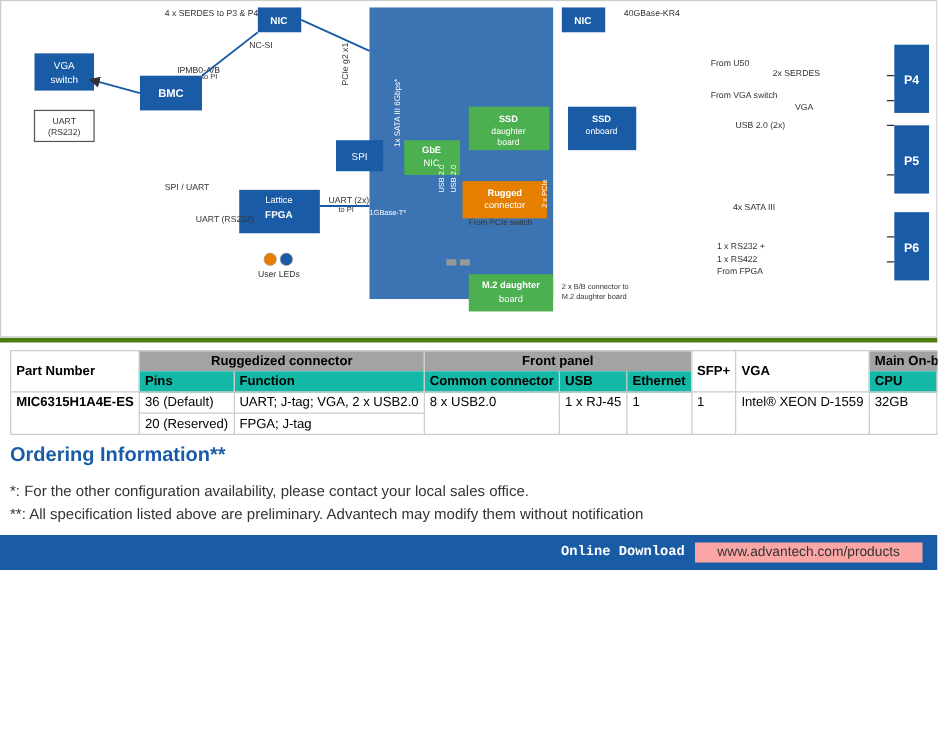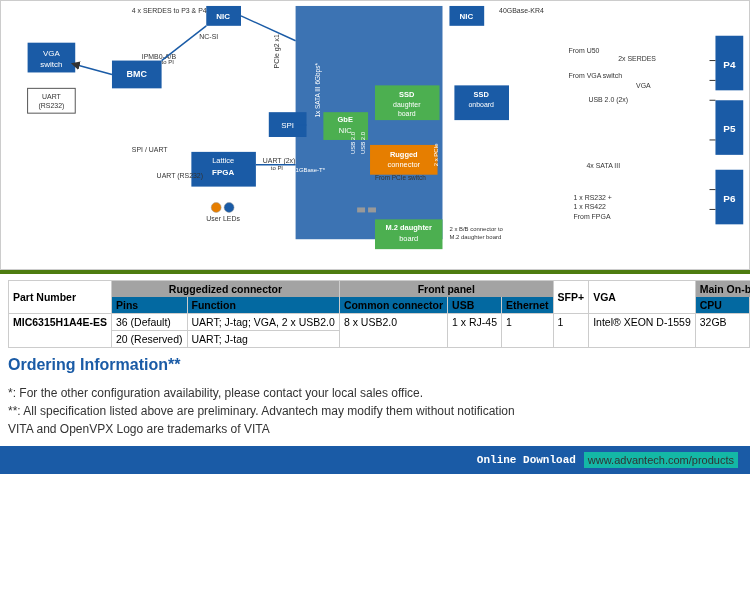--- a/index.html
+++ b/index.html
@@ -57,21 +57,21 @@
 
     .specs-table .group-header {
       text-align: center;
       font-weight: bold;
       background: #a3a3a3;
       border-bottom: none;
     }
 
     .specs-table .sub-header {
       font-weight: bold;
-      background: #0369a1;
+      background: #14b8a6;
     }
 
     .no-border-bottom { border-bottom: none !important; }
     .no-border-top { border-top: none !important; }
 
     
     .ordering-section {
       padding: 4px 8px;
     }
 
@@ -123,23 +123,23 @@
       margin-top: 4px;
     }
 
     .footer-label {
       font-weight: bold;
       font-size: 11px;
       font-family: Liberation Mono, monospace;
     }
 
     .footer-url {
-      background: #14b8a6;
+      background: #fca5a5;
       color: #333;
-      padding: 2px 4px;
+      padding: 2px 18px;
       font-size: 11px;
       border: none;
     }
 
     
     .bold { font-weight: bold; }
 
     .main-features-header {
       text-align: center;
       font-weight: bold;
@@ -315,32 +315,31 @@
         <td>UART; J-tag; VGA, 2 x USB2.0</td>
         <td rowspan="2">8 x USB2.0</td>
         <td rowspan="2">1 x RJ-45</td>
         <td rowspan="2">1</td>
         <td rowspan="2">1</td>
         <td rowspan="2">Intel® XEON D-1559</td>
         <td rowspan="2">32GB</td>
       </tr>
       <tr>
         <td>20 (Reserved)</td>
-        <td>UART; J-tag</td>
+        <td>FPGA; J-tag</td>
       </tr>
     </tbody>
   </table>
 </div>
 
 <div class="ordering-section">
   <div class="ordering-title">Ordering Information**</div>
 </div>
 
 <div class="notes-section">
   <div>*: For the other configuration availability, please contact your local sales office.</div>
   <div>**: All specification listed above are preliminary. Advantech may modify them without notification</div>
-  <div>VITA and OpenVPX Logo are trademarks of VITA</div>
 </div>
 
 <div class="footer-bar">
   <span class="footer-label">Online Download</span>
   <span class="footer-url">www.advantech.com/products</span>
 </div>
 
 </body></html>

